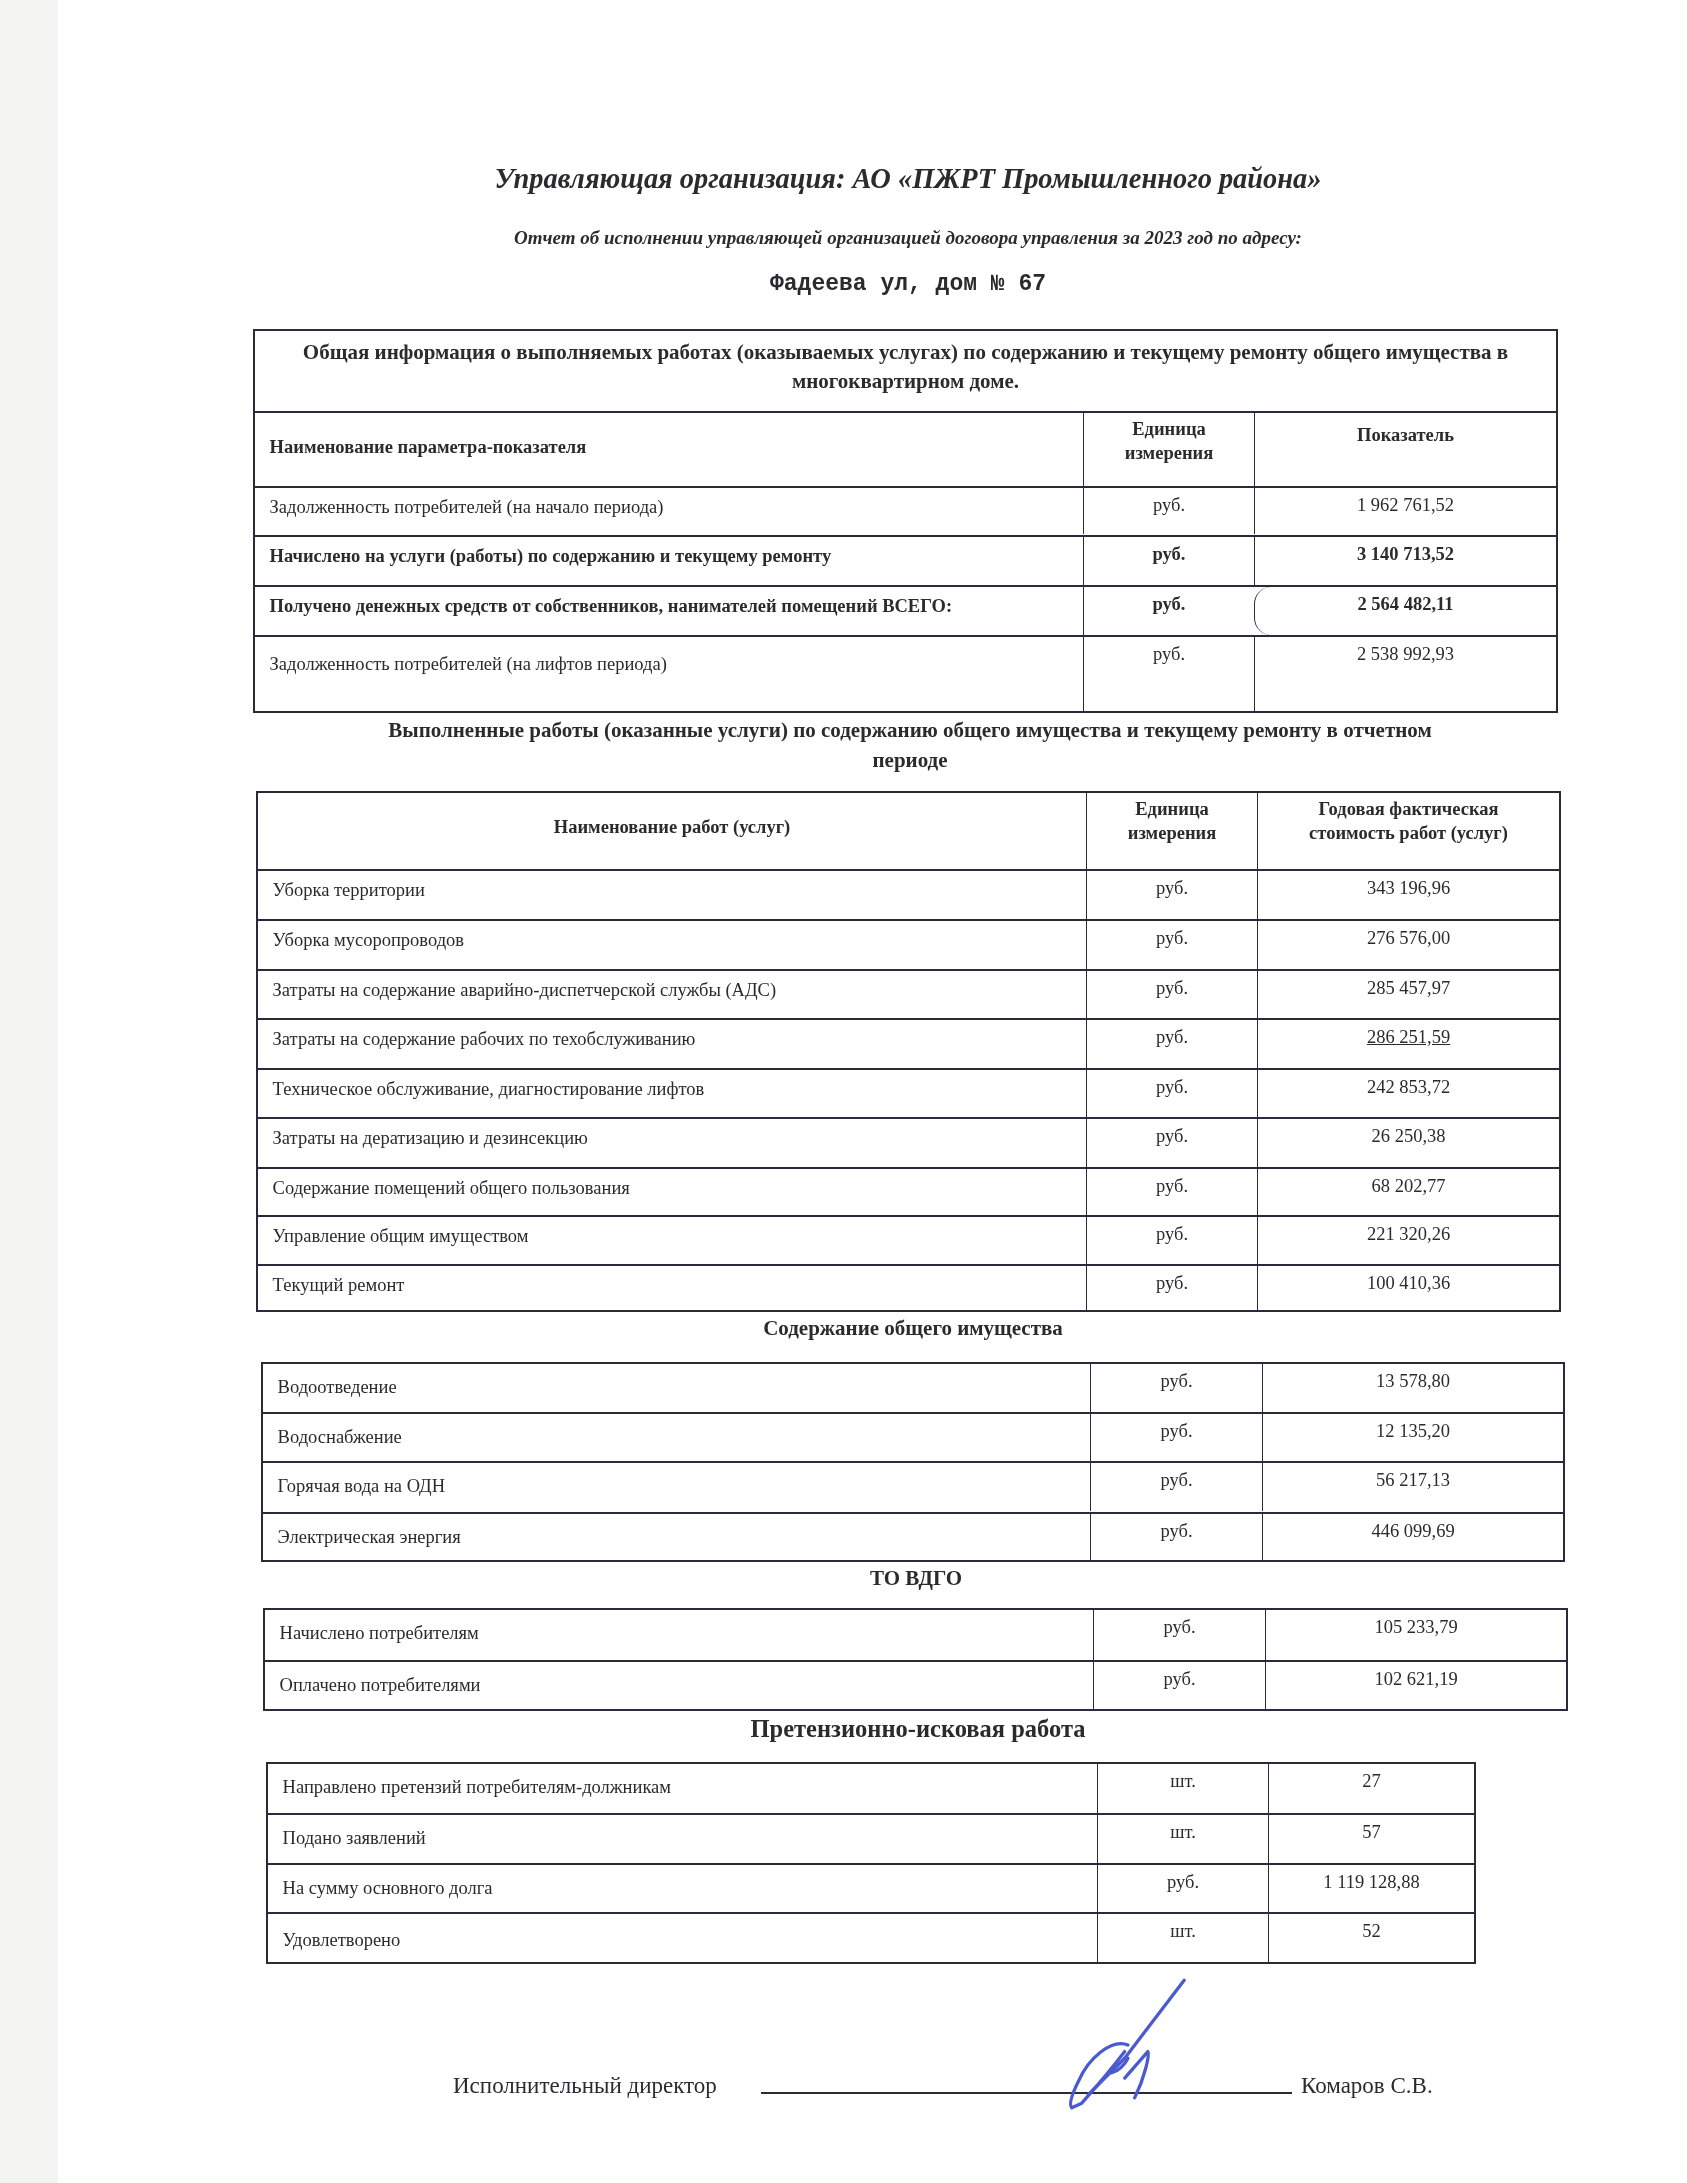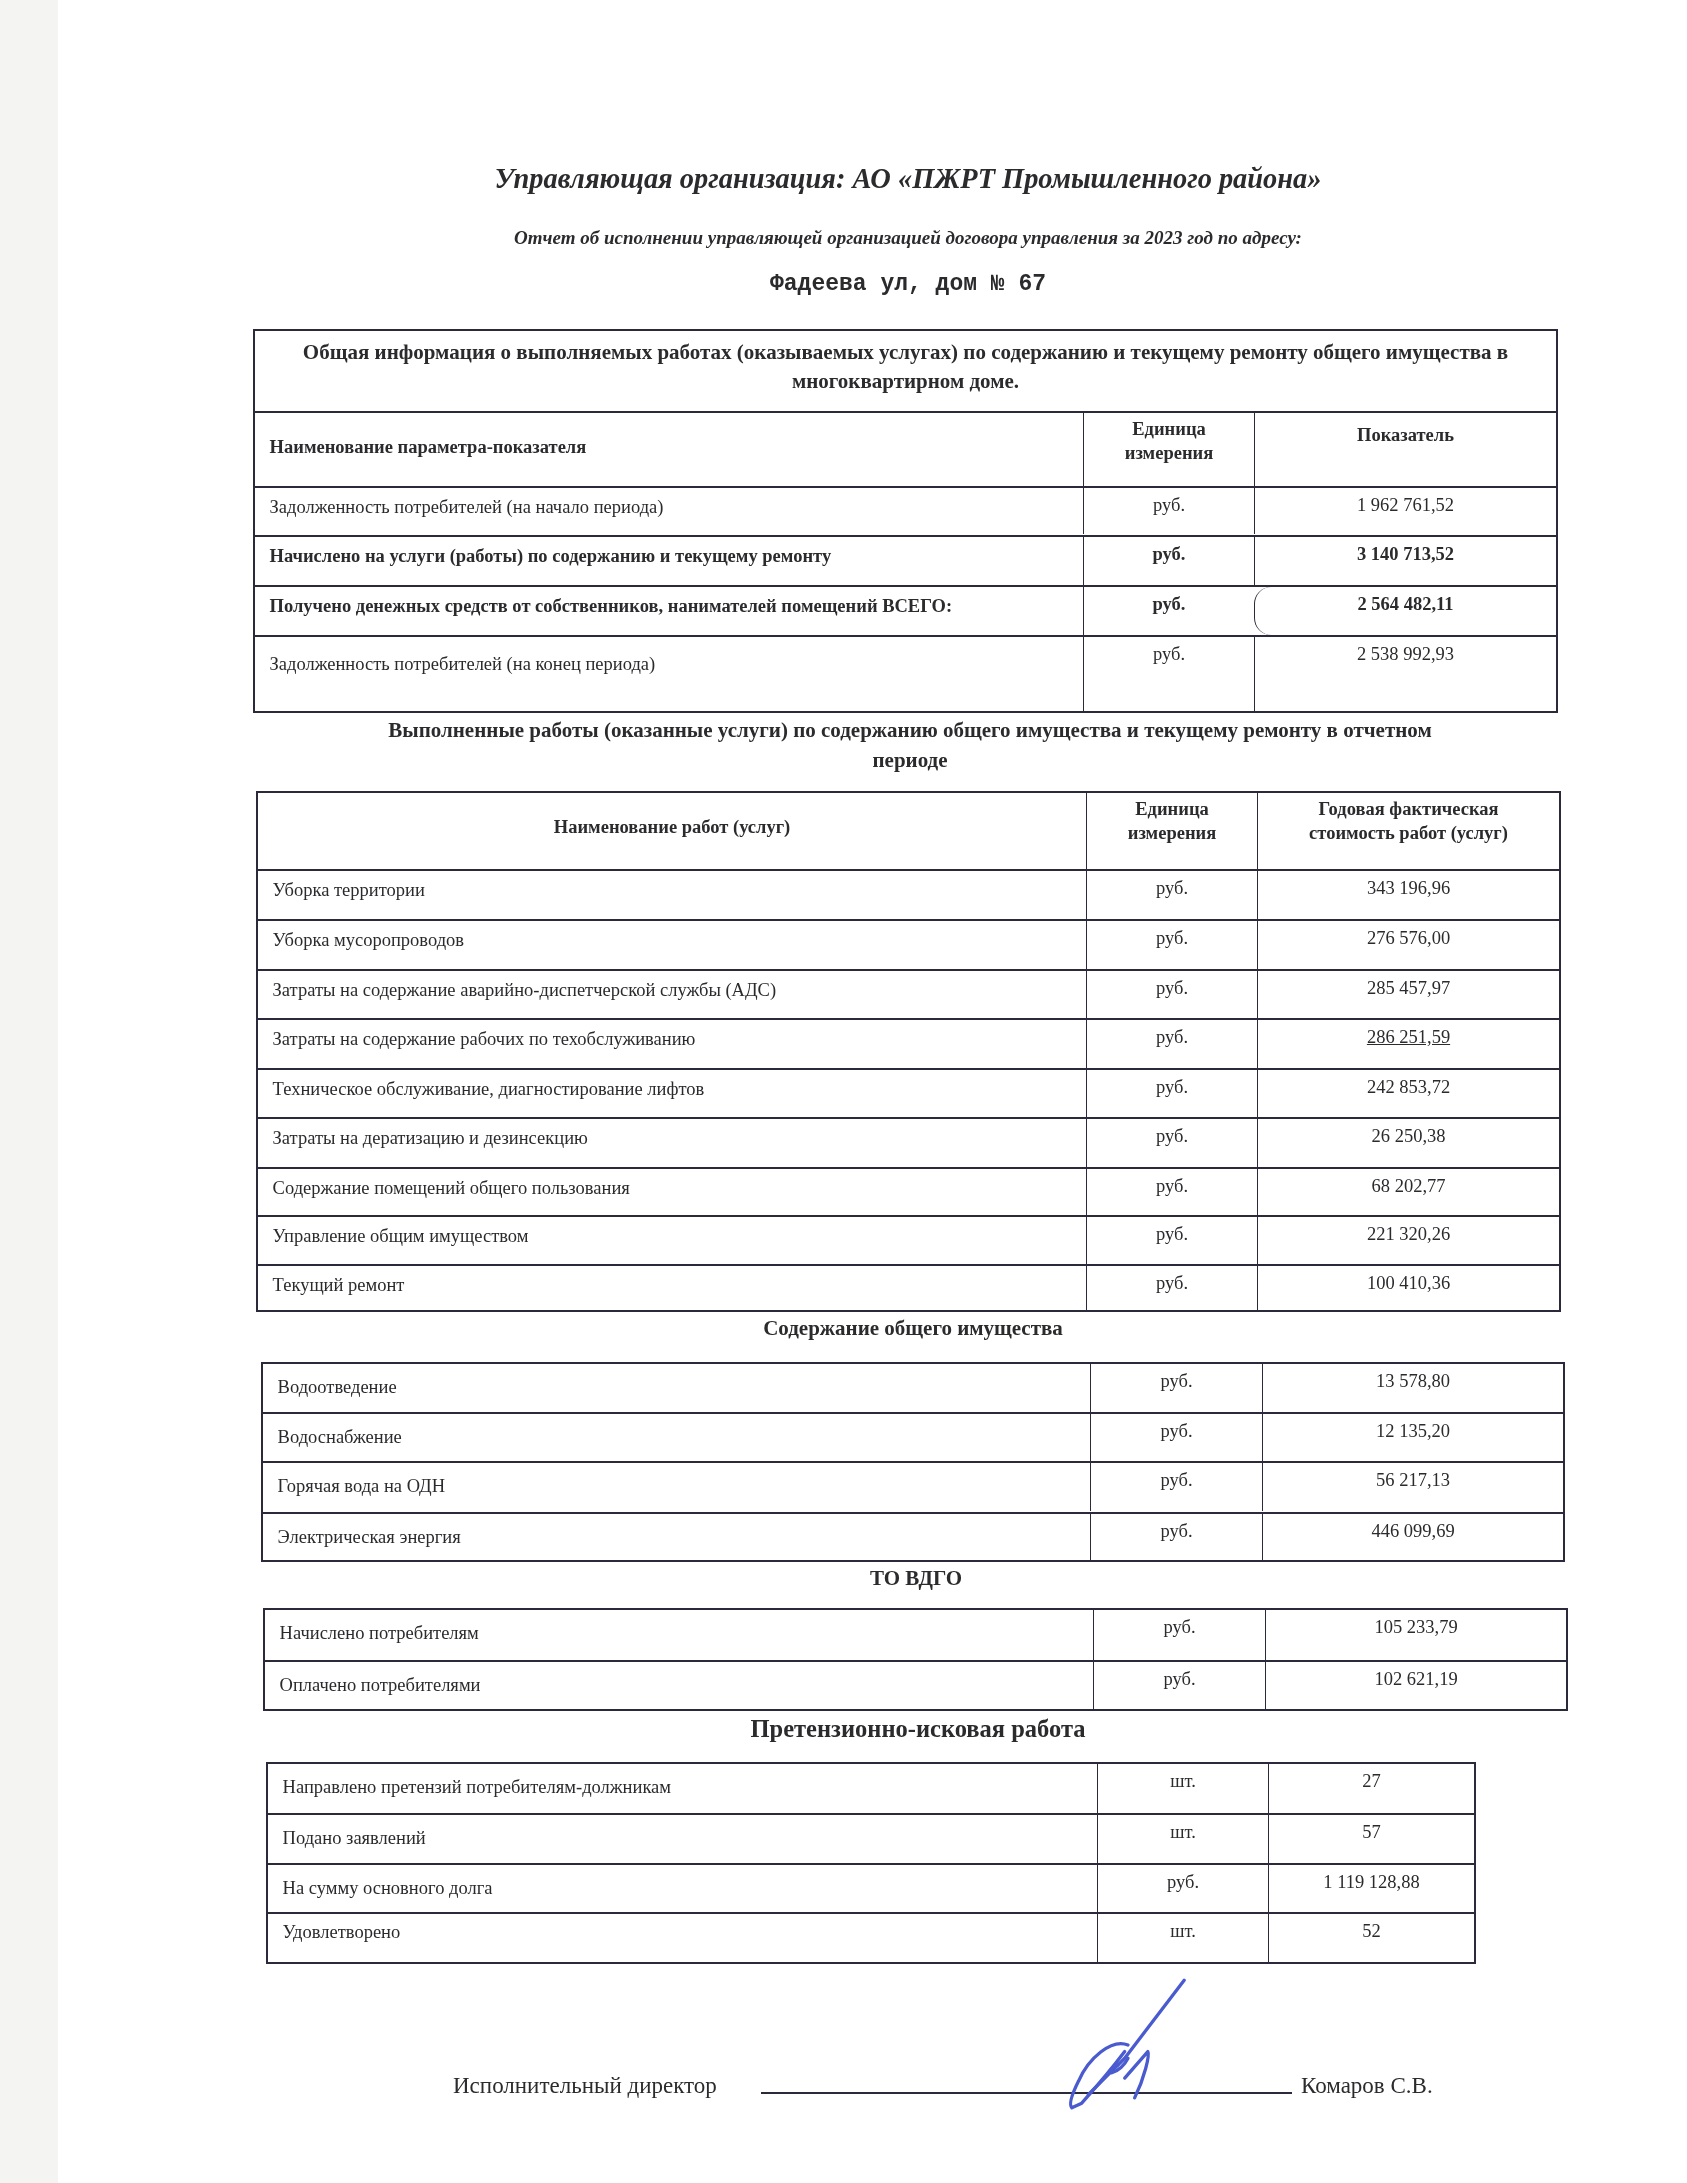--- a/index.html
+++ b/index.html
@@ -58,21 +58,21 @@
     <div class="cell name bold" style="width:828px;">Начислено на услуги (работы) по содержанию и текущему ремонту</div>
     <div class="cell unit bold" style="left:828px; width:171px;">руб.</div>
     <div class="cell val bold" style="left:999px;">3 140 713,52</div>
   </div>
   <div class="row" style="top:254px; height:50px;">
     <div class="cell name bold" style="width:828px;">Получено денежных средств от собственников, нанимателей помещений ВСЕГО:</div>
     <div class="cell unit bold" style="left:828px; width:171px;">руб.</div>
     <div class="cell val bold" style="left:999px;border-radius:17px;">2 564 482,11</div>
   </div>
   <div class="row" style="top:304px; height:76px;">
-    <div class="cell name" style="width:828px; padding-top:17px;">Задолженность потребителей (на конец периода)</div>
+    <div class="cell name" style="width:828px; padding-top:17px;">Задолженность потребителей (на лифтов периода)</div>
     <div class="cell unit" style="left:828px; width:171px;">руб.</div>
     <div class="cell val" style="left:999px;">2 538 992,93</div>
   </div>
 </div>
 
 <div class="center-text section-title" style="top:715px; left:255px;">
   <div>Выполненные работы (оказанные услуги) по содержанию общего имущества и текущему ремонту в отчетном</div>
   <div>периоде</div>
 </div>
 
@@ -181,21 +181,21 @@
     <div class="cell name" style="width:829px; padding-top:13.2px;">Подано заявлений</div>
     <div class="cell unit" style="left:829px; width:171px;">шт.</div>
     <div class="cell val" style="left:1000px;">57</div>
   </div>
   <div class="row" style="top:99px; height:49px;">
     <div class="cell name" style="width:829px; padding-top:13.2px;">На сумму основного долга</div>
     <div class="cell unit" style="left:829px; width:171px;">руб.</div>
     <div class="cell val" style="left:1000px;">1 119 128,88</div>
   </div>
   <div class="row" style="top:148px; height:50px;">
-    <div class="cell name" style="width:829px; padding-top:8px;">Удовлетворено</div>
+    <div class="cell name" style="width:829px; padding-top:16px;">Удовлетворено</div>
     <div class="cell unit" style="left:829px; width:171px;">шт.</div>
     <div class="cell val" style="left:1000px;">52</div>
   </div>
 </div>
 
 <div class="sign-label">Исполнительный директор</div>
 <div class="sign-line"></div>
 <div class="sign-name">Комаров С.В.</div>
 <svg class="signature" viewBox="0 0 230 220">
   <g fill="none" stroke="#4a5bd0" stroke-width="5" stroke-linecap="round" stroke-linejoin="round">

